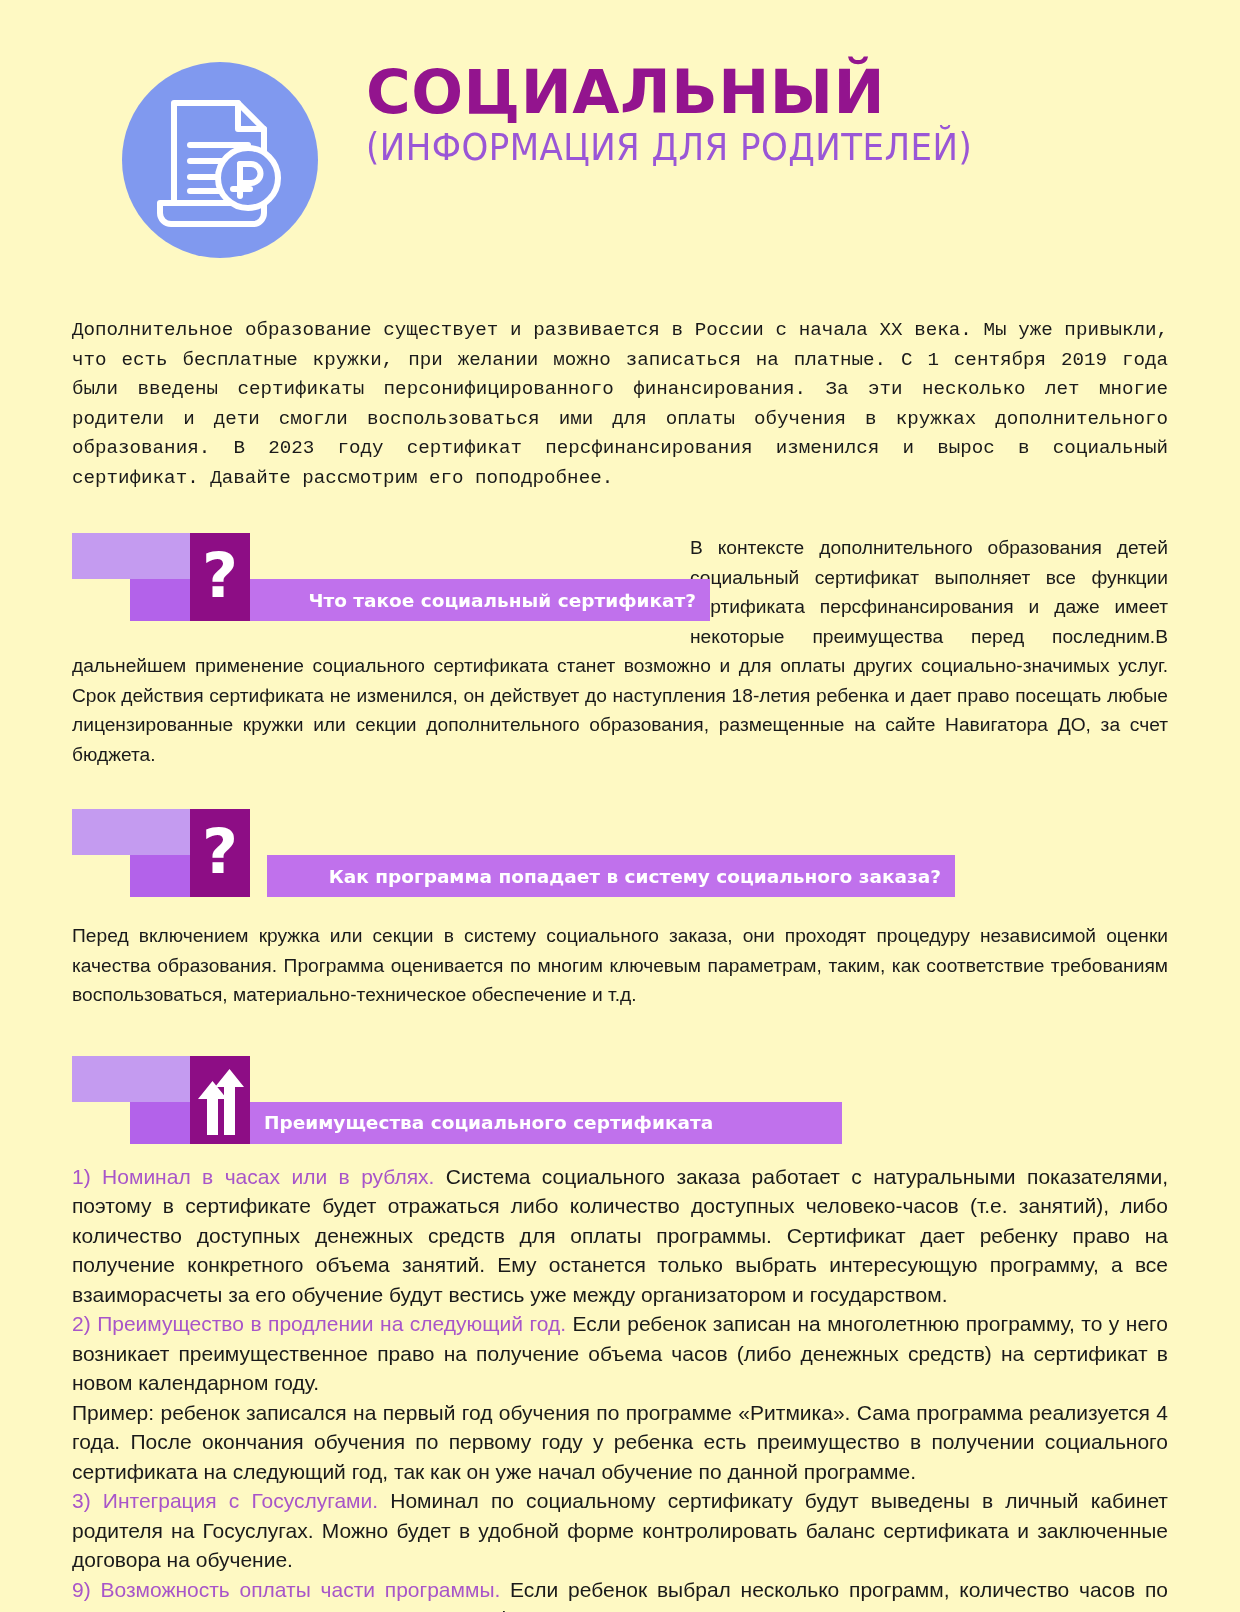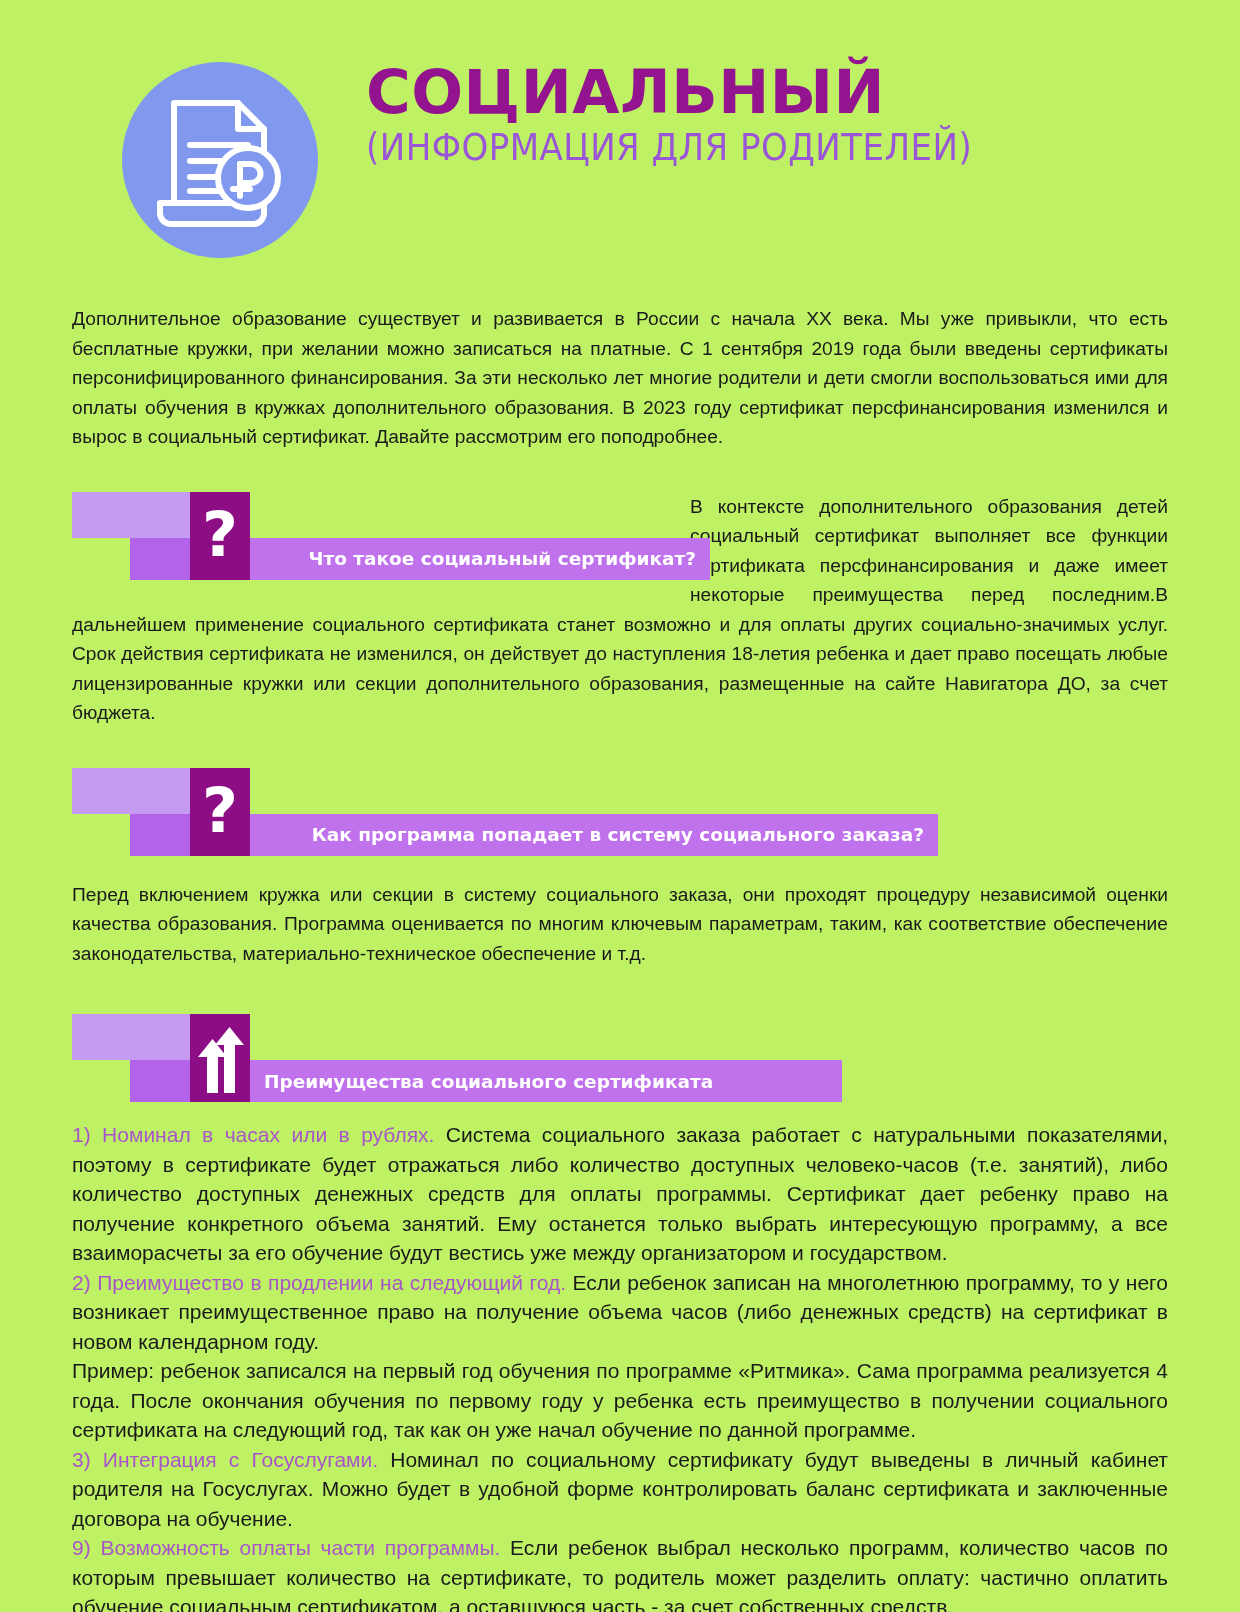--- a/index.html
+++ b/index.html
@@ -10,21 +10,21 @@
   }
   body {
     font-family: "Liberation Sans", "DejaVu Sans", sans-serif;
     color: #1a1a1a;
   }
   .page {
     position: relative;
     width: 1240px;
     height: 1612px;
     margin: 0 auto;
-    background: #bef264;
+    background: #fef9c3;
     overflow: hidden;
     box-sizing: border-box;
   }
 
   
   .header {
     position: relative;
     height: 300px;
     padding: 0;
   }
@@ -77,21 +77,21 @@
     padding: 0 72px 0 72px;
   }
   p.body {
     margin: 0;
     font-size: 19.2px;
     line-height: 29.5px;
     text-align: justify;
     color: #1a1a1a;
     hyphens: none;
   }
-  p.intro { margin-top: 4px; }
+  p.intro { margin-top: 16px; font-family: Liberation Mono, monospace; }
 
   
   .banner {
     position: relative;
     height: 78px;
   }
   
   .banner .blk-light {
     position: absolute;
     left: 0;
@@ -144,21 +144,21 @@
   }
   .banner .strip .strip-label {
     font-family: "DejaVu Sans", sans-serif;
     font-weight: bold;
     font-size: 18.5px;
     color: #ffffff;
     white-space: nowrap;
     margin-left: auto;
   }
   .banner.b1 .strip { width: 460px; }
-  .banner.b2 .strip { width: 688px; }
+  .banner.b2 .strip { width: 688px; margin-left: 17px; }
   .banner.b3 .strip { width: 592px; }
   .banner.b3 .strip .strip-label { margin-left: 14px; margin-right: auto; }
 
   
   .float-banner {
     float: left;
     width: 600px;
     height: 92px;
     margin: 0 18px 0 0;
   }
@@ -249,21 +249,21 @@
         <div class="blk-light"></div>
         <div class="blk-mid"></div>
         <div class="blk-icon">
           <span class="qmark">?</span>
         </div>
         <div class="strip">
           <span class="strip-label">Как программа попадает в систему социального заказа?</span>
         </div>
       </div>
       <div class="spacer-34"></div>
-      <p class="body">Перед включением кружка или секции в систему социального заказа, они проходят процедуру независимой оценки качества образования. Программа оценивается по многим ключевым параметрам, таким, как соответствие обеспечение законодательства, материально-техническое обеспечение и т.д.</p>
+      <p class="body">Перед включением кружка или секции в систему социального заказа, они проходят процедуру независимой оценки качества образования. Программа оценивается по многим ключевым параметрам, таким, как соответствие требованиям воспользоваться, материально-техническое обеспечение и т.д.</p>
     </div>
 
     <div class="spacer-46"></div>
 
     <div>
       <div class="banner b3">
         <div class="blk-light"></div>
         <div class="blk-mid"></div>
         <div class="blk-icon">
           <svg class="arrows" width="52" height="70" viewBox="0 0 52 70" aria-hidden="true">

